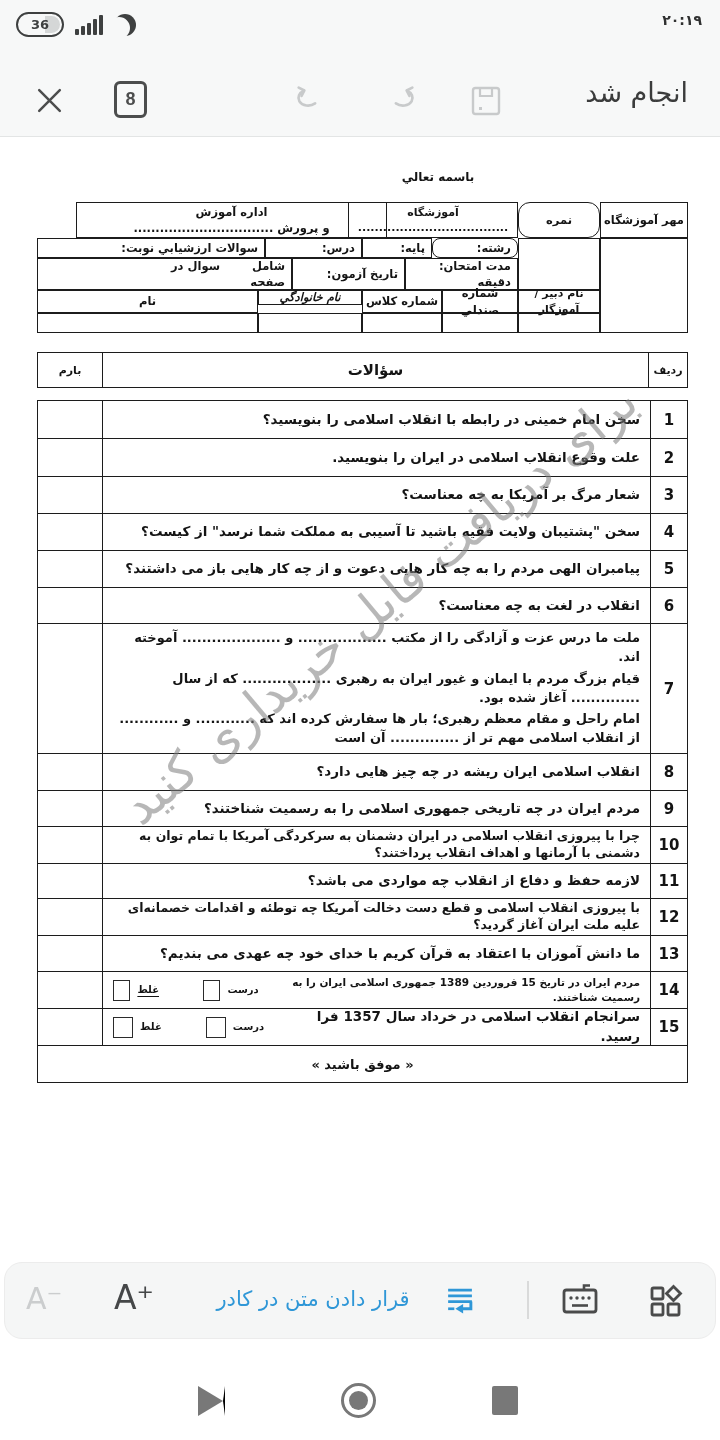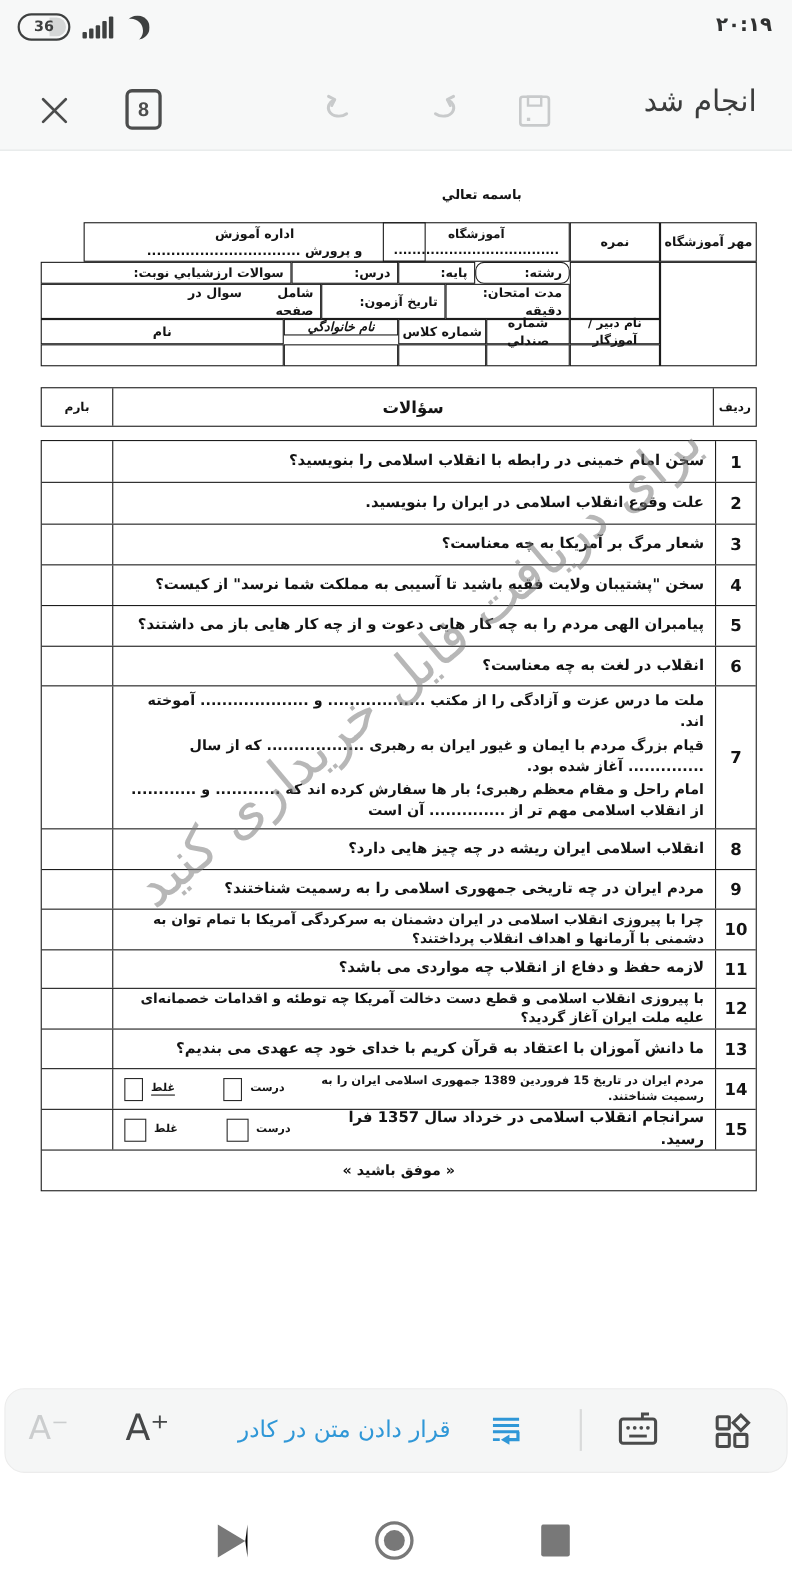--- a/index.html
+++ b/index.html
@@ -11,21 +11,21 @@
   .statusbar{position:absolute;top:0;left:0;width:720px;height:56px;}
   .sb-left{position:absolute;left:16px;top:12px;display:flex;align-items:center;gap:11px;}
   .battery{position:relative;width:48px;height:25px;border:2.5px solid #3e4040;border-radius:13px;display:flex;align-items:center;justify-content:center;box-sizing:border-box;}
   .battery::after{content:"";position:absolute;right:2px;top:2px;bottom:2px;width:15px;background:#d5d7d7;border-radius:0 9px 9px 0;z-index:0;}
   .battery span{position:relative;z-index:1;font-size:13px;font-weight:700;color:#3e4040;}
   .signal{display:flex;align-items:flex-end;gap:2px;height:20px;}
   .signal i{display:block;width:4px;background:#3e4040;border-radius:1px;}
   .signal i:nth-child(1){height:6px;}.signal i:nth-child(2){height:9px;}.signal i:nth-child(3){height:12px;}
   .signal i:nth-child(4){height:16px;}.signal i:nth-child(5){height:20px;}
   .moon{width:22px;height:22px;border-radius:50%;box-shadow:inset -6px 3px 0 0 #3e4040;}
-  .sb-time{position:absolute;right:18px;top:12px;font-size:18px;font-weight:700;color:#303131;direction:rtl;}
+  .sb-time{position:absolute;right:18px;top:12px;font-size:14px;font-weight:700;color:#303131;direction:rtl;}
 
   .icon-btn{position:absolute;background:none;border:none;padding:0;cursor:pointer;}
   .page-badge{position:absolute;left:114px;top:81px;width:33px;height:37px;border:3px solid #4c4d4d;border-radius:6px;display:flex;align-items:center;justify-content:center;font-size:18px;font-weight:700;color:#4c4d4d;box-sizing:border-box;background:none;}
   .done-btn{position:absolute;right:26px;top:76px;font-size:27px;color:#3b3c3c;direction:rtl;background:none;border:none;font-family:inherit;}
 
   
   .doc{position:absolute;top:141px;left:0;width:720px;height:1110px;background:#ffffff;}
   .bismillah{position:absolute;left:378px;top:29px;width:120px;text-align:center;font-size:12px;font-weight:700;color:#141414;direction:rtl;}
 
   .htable{position:absolute;left:37px;top:61px;width:651px;height:131px;direction:rtl;}
@@ -137,21 +137,21 @@
 
     <button class="done-btn">انجام شد</button>
   </div>
 
   <div class="doc">
 
     <div class="bismillah">باسمه تعالي</div>
 
     <div class="htable">
       <div class="hcell" style="left:563px;top:0;width:88px;height:36px;">مهر آموزشگاه</div>
-      <div class="hcell" style="left:481px;top:0;width:82px;height:36px;">نمره</div>
+      <div class="hcell" style="left:481px;top:0;width:82px;height:36px;border-radius:12px;">نمره</div>
       <div class="hcell" style="left:311px;top:0;width:170px;height:36px;font-size:11px;">آموزشگاه  ....................................</div>
       <div class="hcell" style="left:0;top:0;width:311px;height:36px;margin-left:39px;">اداره آموزش
 و پرورش ................................</div>
 
       <div class="hcell start" style="left:395px;top:36px;width:86px;height:20px;border-radius:8px;">رشته:</div>
       <div class="hcell start" style="left:325px;top:36px;width:70px;height:20px;">پايه:</div>
       <div class="hcell start" style="left:228px;top:36px;width:97px;height:20px;">درس:</div>
       <div class="hcell start" style="left:0;top:36px;width:228px;height:20px;">سوالات ارزشيابي نوبت:</div>
 
       <div class="hcell start" style="left:368px;top:56px;width:113px;height:32px;">مدت امتحان:

